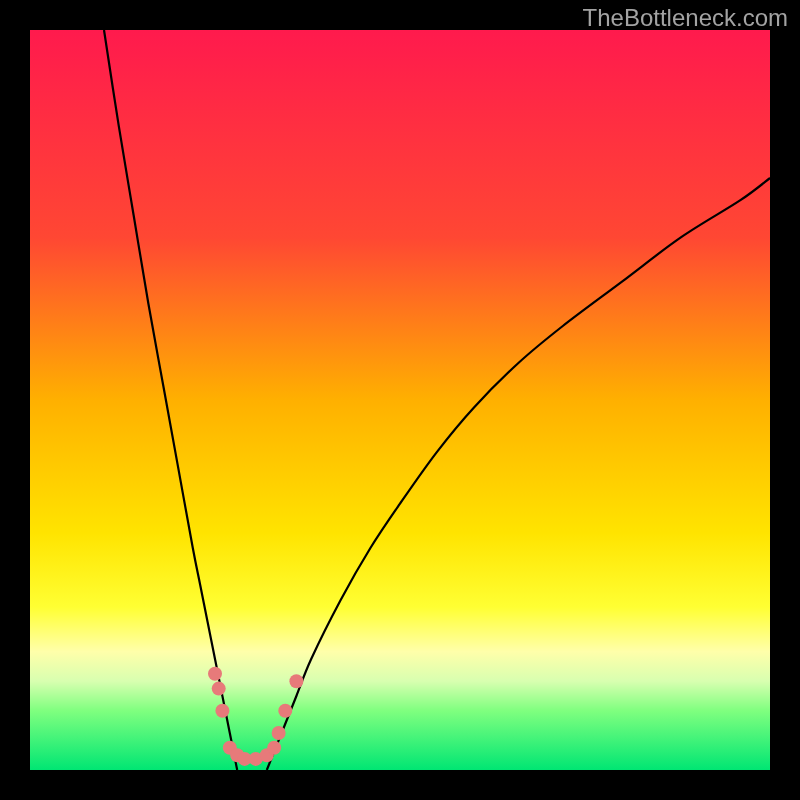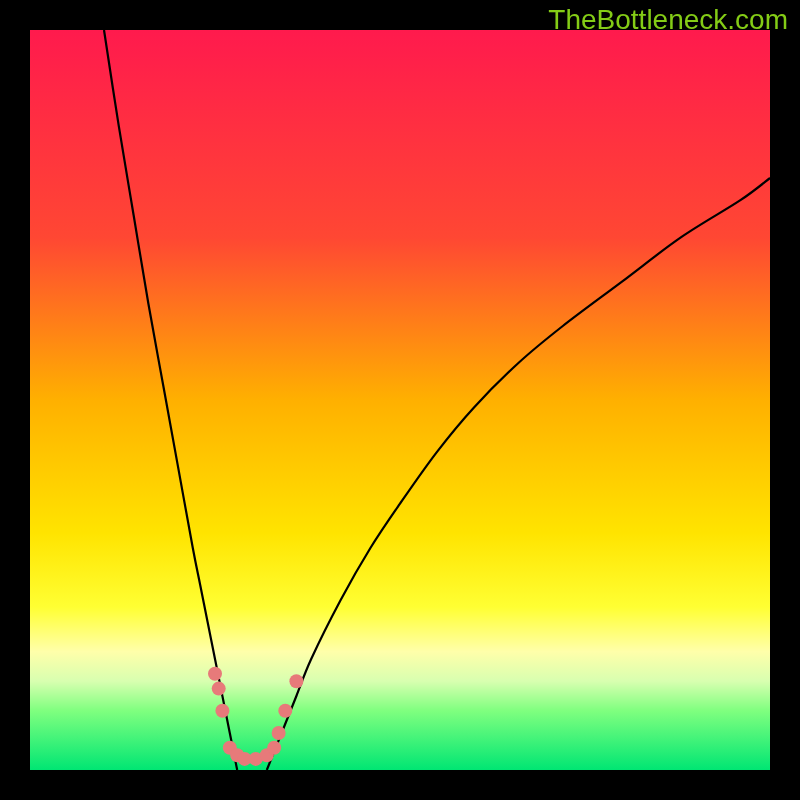--- a/index.html
+++ b/index.html
@@ -28,22 +28,22 @@
     left: 0;
     top: 0;
     width: 100%;
     height: 100%;
   }
   .watermark {
     position: absolute;
     top: 4px;
     right: 12px;
     font-family: Arial, sans-serif;
-    font-size: 28px;
-    color: #84cc16;
+    font-size: 24px;
+    color: #a3a3a3;
     font-weight: 500;
   }
   .curve-svg {
     position: absolute;
     left: 30px;
     top: 30px;
     width: 740px;
     height: 740px;
     overflow: visible;
   }

